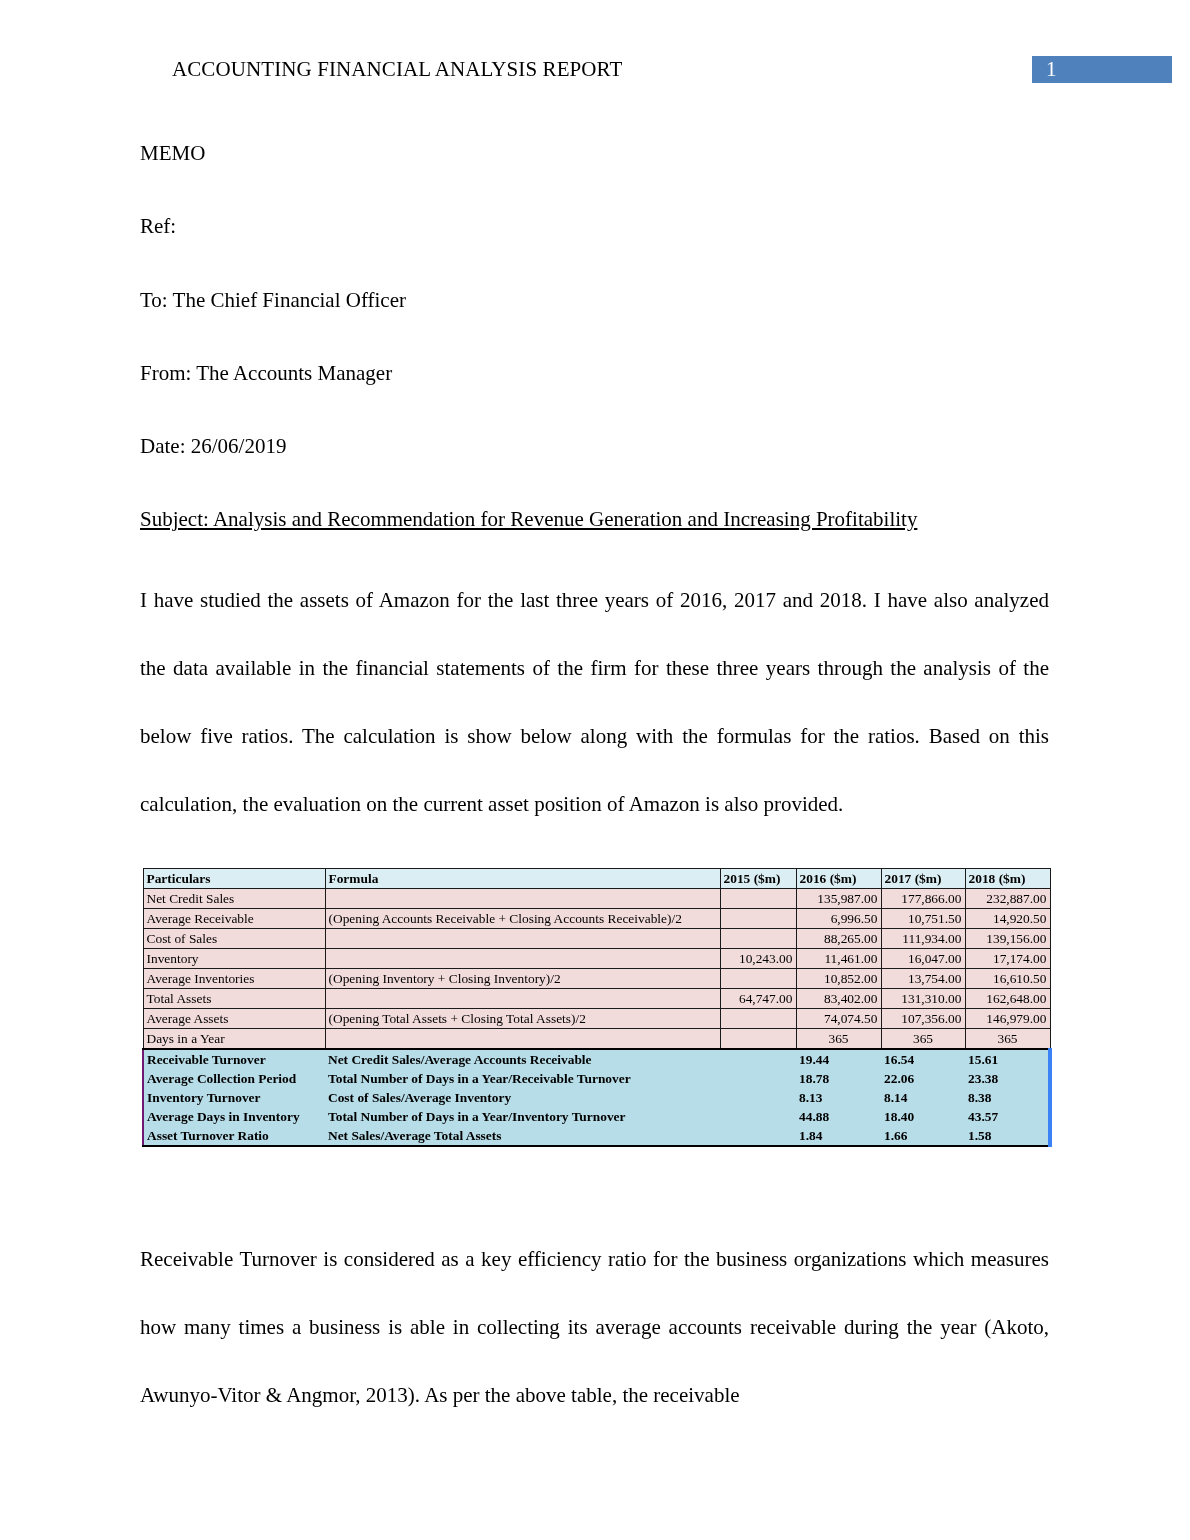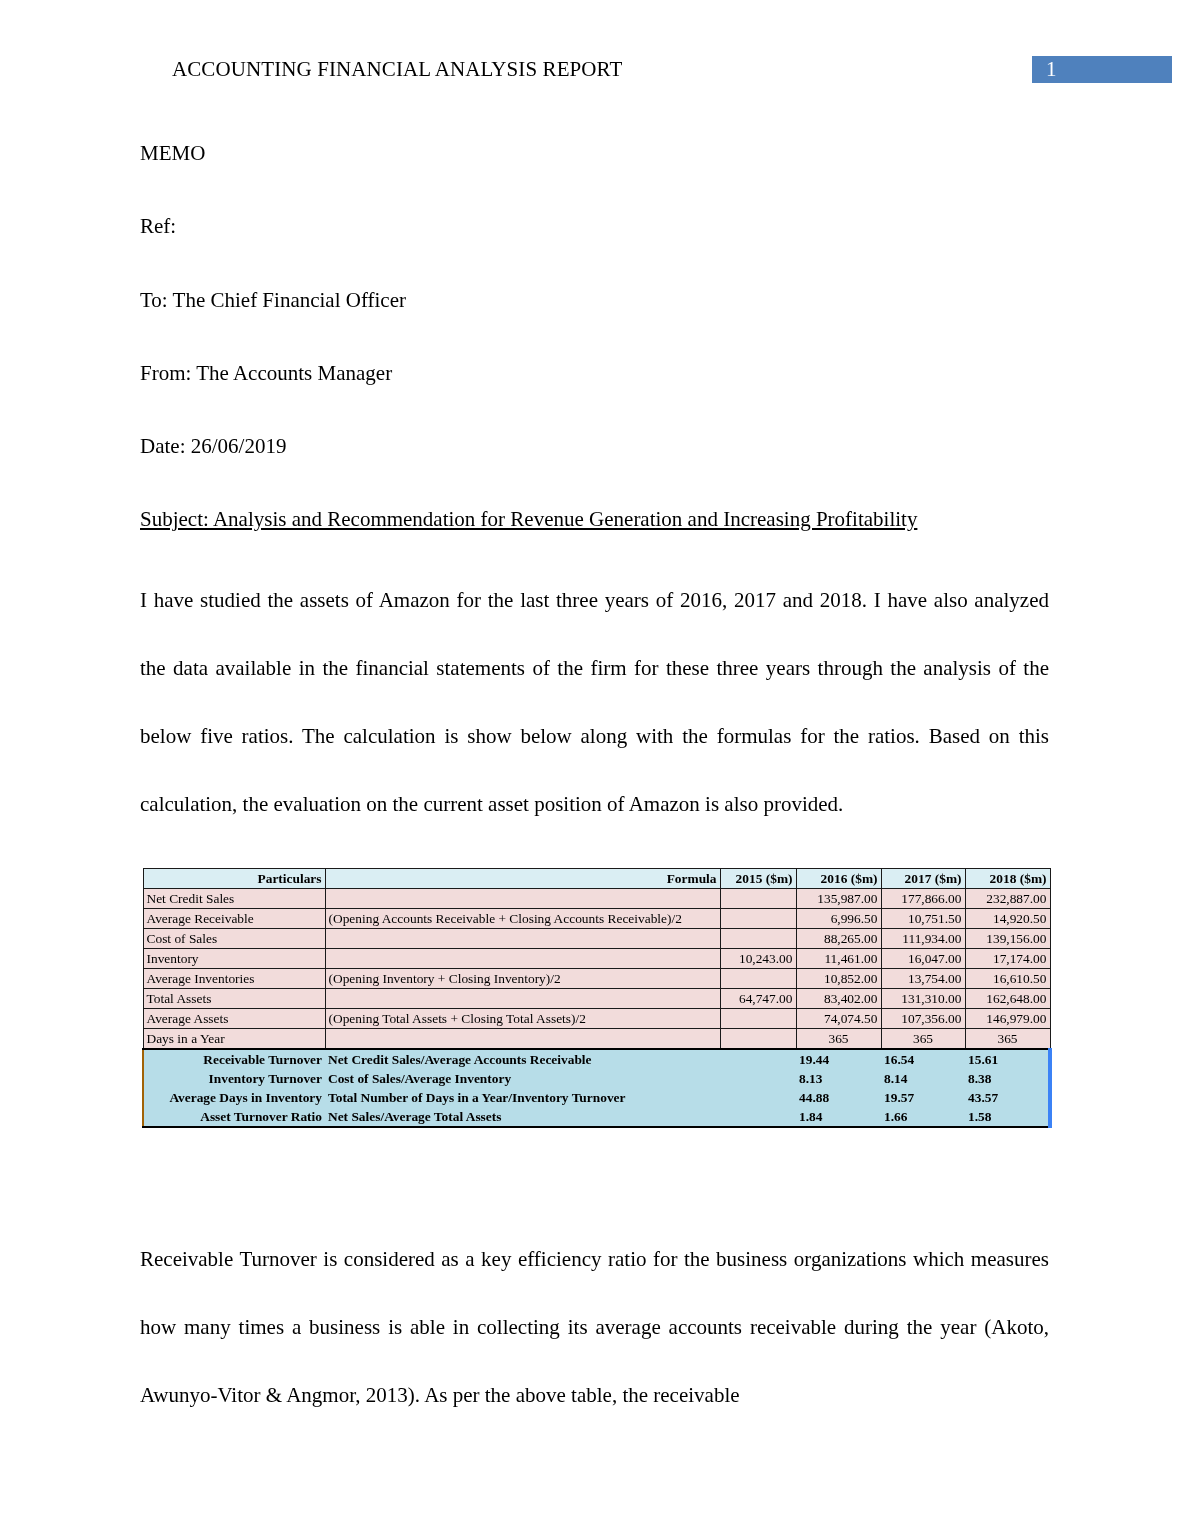--- a/index.html
+++ b/index.html
@@ -24,30 +24,30 @@
 
     table.fin {
       position: absolute; left: 142px; top: 868px; width: 907px;
       border-collapse: collapse; font-family: "Liberation Serif", serif;
       font-size: 13.4px; table-layout: fixed;
     }
     table.fin td, table.fin th {
       border: 1px solid #1a1a1a; height: 19px; padding: 0 3px; white-space: nowrap;
       overflow: hidden; line-height: 19px;
     }
-    table.fin th { background: #daeef3; font-weight: bold; text-align: right; font-family: Liberation Serif, serif; }
+    table.fin th { background: #daeef3; font-weight: bold; text-align: left; font-family: Liberation Serif, serif; }
     table.fin tr.data td { background: #f2dcdb; }
     table.fin td.num { text-align: right; }
     table.fin td.days { text-align: center; }
     table.fin tr.ratio td {
       background: #b7dde8; font-weight: bold; border-top: none; border-bottom: none;
       border-left: none; border-right: none;
     }
     table.fin tr.ratio td.c { text-align: left; }
-    table.fin tr.ratio td:first-child { border-left: 2px solid #a16207; text-align: right; }
+    table.fin tr.ratio td:first-child { border-left: 2px solid #701a75; }
     table.fin tr.ratio td:last-child { border-right: 4px solid #3b82f6; }
     table.fin tr.ratio.first td { border-top: 2px solid #000; }
     table.fin tr.ratio.lastrow td { border-bottom: 2px solid #000; }
   </style>
 </head>
 <body>
 
 <div>
   <div class="header-title">ACCOUNTING FINANCIAL ANALYSIS REPORT</div>
   <div class="page-num">1</div>
@@ -150,33 +150,41 @@
       </tr>
       <tr class="ratio first">
         <td>Receivable Turnover</td>
         <td>Net Credit Sales/Average Accounts Receivable</td>
         <td></td>
         <td class="c">19.44</td>
         <td class="c">16.54</td>
         <td class="c">15.61</td>
       </tr>
       <tr class="ratio">
+        <td>Average Collection Period</td>
+        <td>Total Number of Days in a Year/Receivable Turnover</td>
+        <td></td>
+        <td class="c">18.78</td>
+        <td class="c">22.06</td>
+        <td class="c">23.38</td>
+      </tr>
+      <tr class="ratio">
         <td>Inventory Turnover</td>
         <td>Cost of Sales/Average Inventory</td>
         <td></td>
         <td class="c">8.13</td>
         <td class="c">8.14</td>
         <td class="c">8.38</td>
       </tr>
       <tr class="ratio">
         <td>Average Days in Inventory</td>
         <td>Total Number of Days in a Year/Inventory Turnover</td>
         <td></td>
         <td class="c">44.88</td>
-        <td class="c">19.57</td>
+        <td class="c">18.40</td>
         <td class="c">43.57</td>
       </tr>
       <tr class="ratio lastrow">
         <td>Asset Turnover Ratio</td>
         <td>Net Sales/Average Total Assets</td>
         <td></td>
         <td class="c">1.84</td>
         <td class="c">1.66</td>
         <td class="c">1.58</td>
       </tr>

